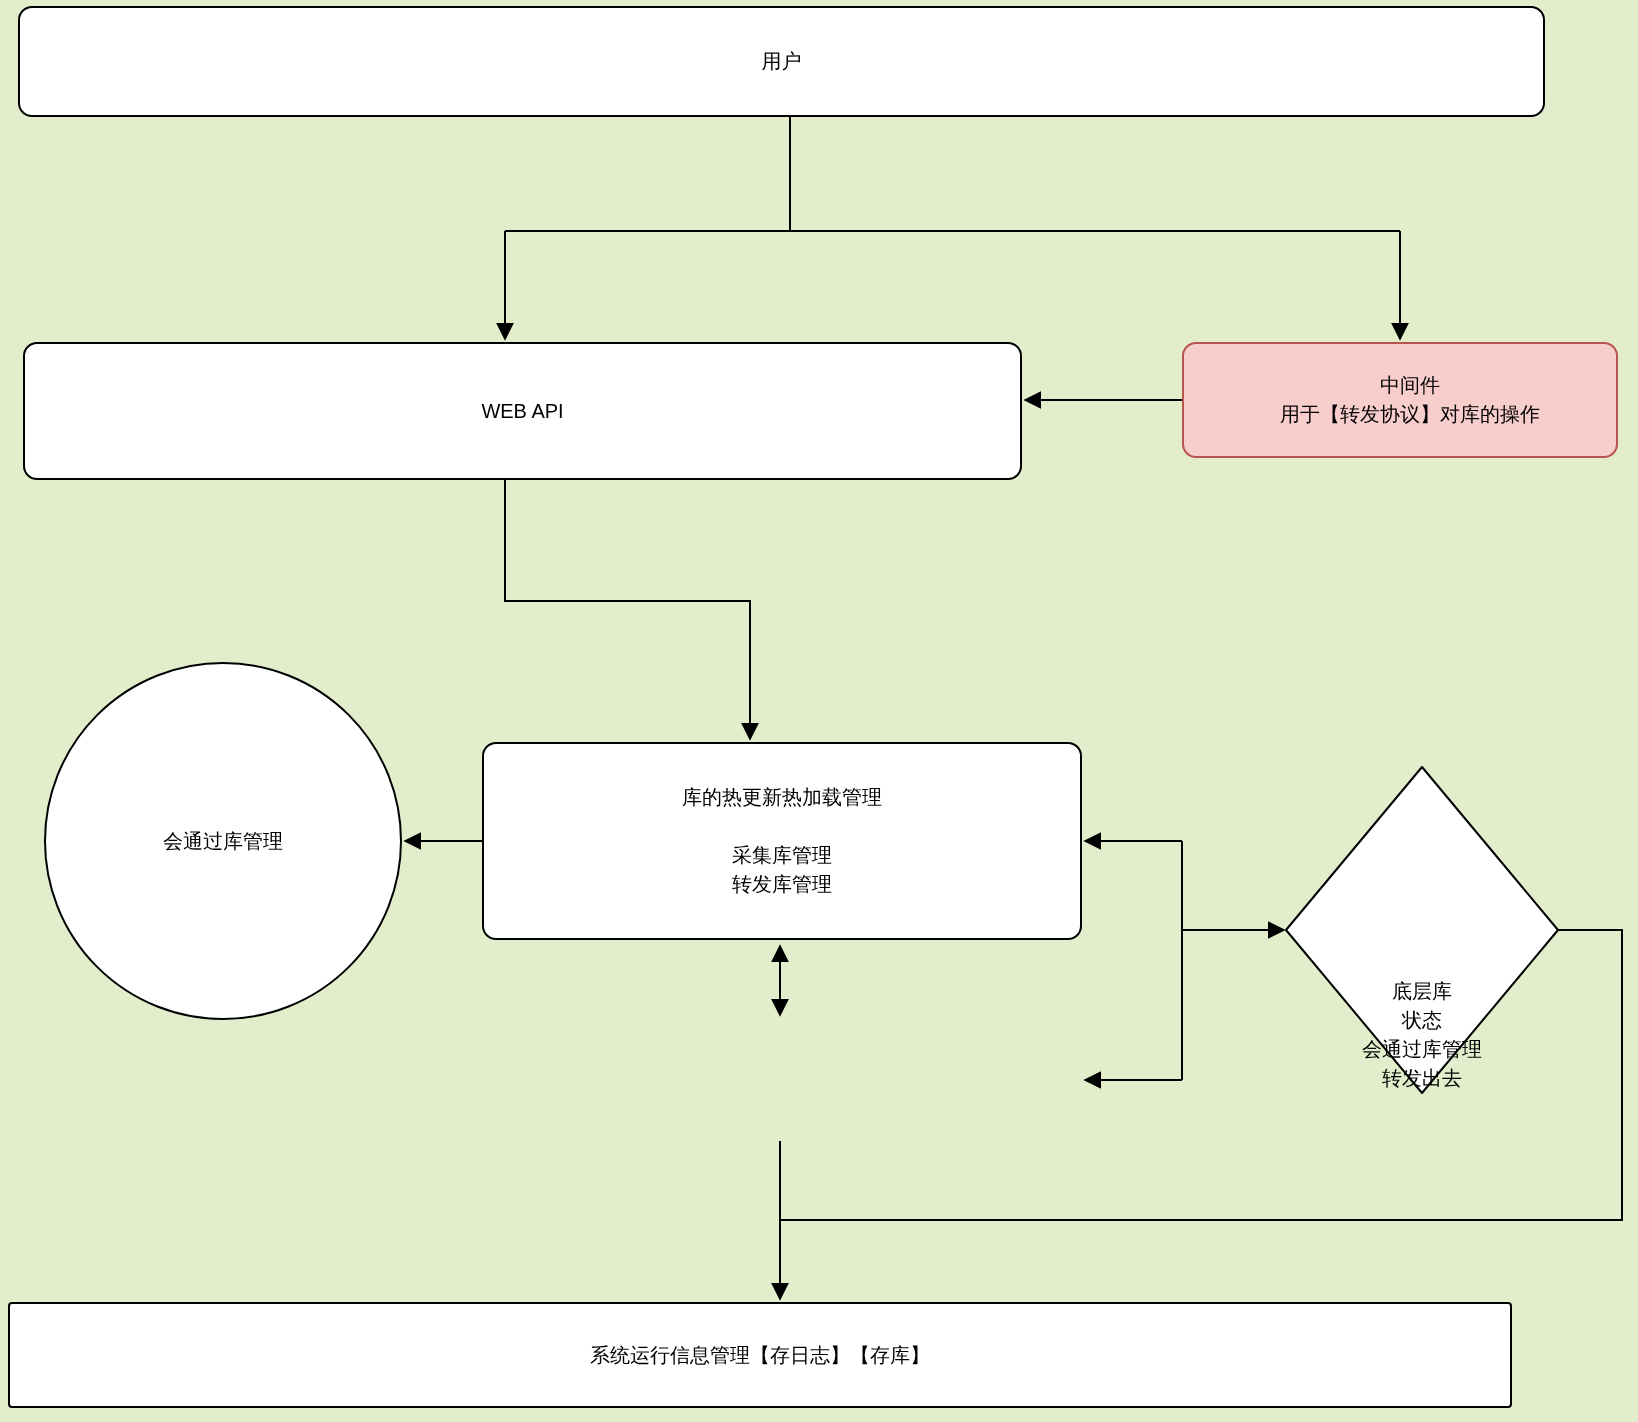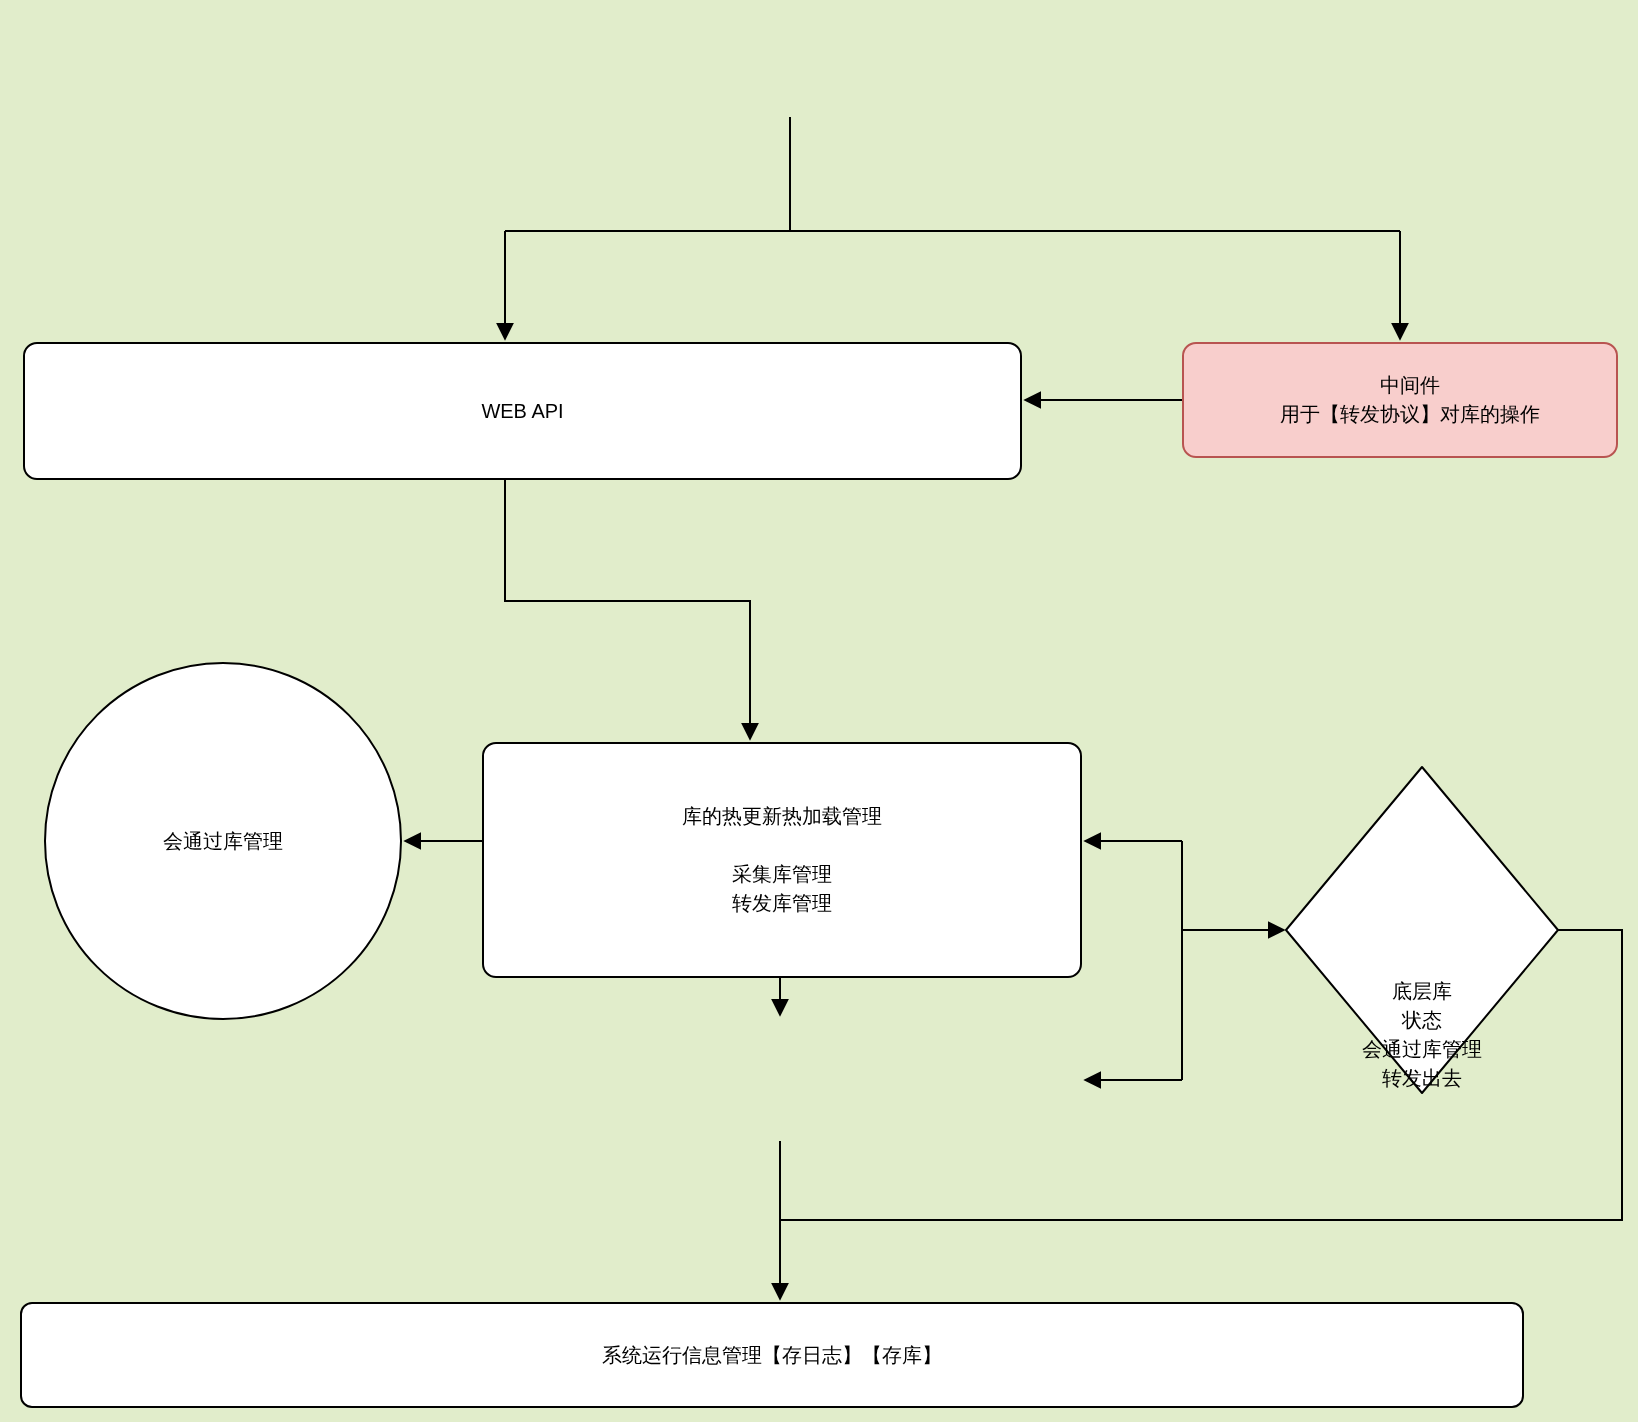--- a/index.html
+++ b/index.html
@@ -33,24 +33,24 @@
     line-height: 29px;
     color: #000000;
     white-space: pre-line;
   }
   .node-user        { left: 18px;   top: 6px;    width: 1527px; height: 111px; }
   .node-web-api     { left: 23px;   top: 342px;  width: 999px;  height: 138px; }
   .node-middleware  { left: 1182px; top: 342px;  width: 436px;  height: 116px;
                       background: #f8cecc; border-color: #b85450; padding-left: 20px; }
   .node-circle      { left: 44px;   top: 662px;  width: 358px;  height: 358px;
                       border-radius: 50%; }
-  .node-lib         { left: 482px;  top: 742px;  width: 600px;  height: 236px; }
+  .node-lib         { left: 482px;  top: 742px;  width: 600px;  height: 198px; }
   .node-core        { left: 482px;  top: 1021px; width: 600px;  height: 120px; }
   .node-system-info { left: 8px;    top: 1302px; width: 1504px; height: 106px;
-                      border-radius: 12px; margin-left: 12px; }
+                      border-radius: 4px; }
   .diamond-label {
     position: absolute;
     left: 1286px; top: 767px;
     width: 272px; height: 326px;
     display: flex;
     align-items: flex-end;
     justify-content: center;
     text-align: center;
     font-size: 20px;
     line-height: 29px;
@@ -83,20 +83,23 @@
       <path d="M1182 841 H1086" marker-end="url(#arr)"></path>
       <path d="M1182 930 H1283" marker-end="url(#arr)"></path>
       <path d="M1182 1080 H1086" marker-end="url(#arr)"></path>
       <path d="M1558 930 H1622 V1220 H780"></path>
       <path d="M780 1141 V1298" marker-end="url(#arr)"></path>
     </g>
 
     <polygon points="1422,767 1558,930 1422,1093 1286,930" fill="#ffffff" stroke="#000000" stroke-width="2" stroke-linejoin="round"></polygon>
   </svg>
 
+  <div class="node node-user">
+    <span>用户</span>
+  </div>
 
   <div class="node node-web-api">
     <span>WEB API</span>
   </div>
 
   <div class="node node-middleware">
     <span>中间件
 用于【转发协议】对库的操作</span>
   </div>
 

